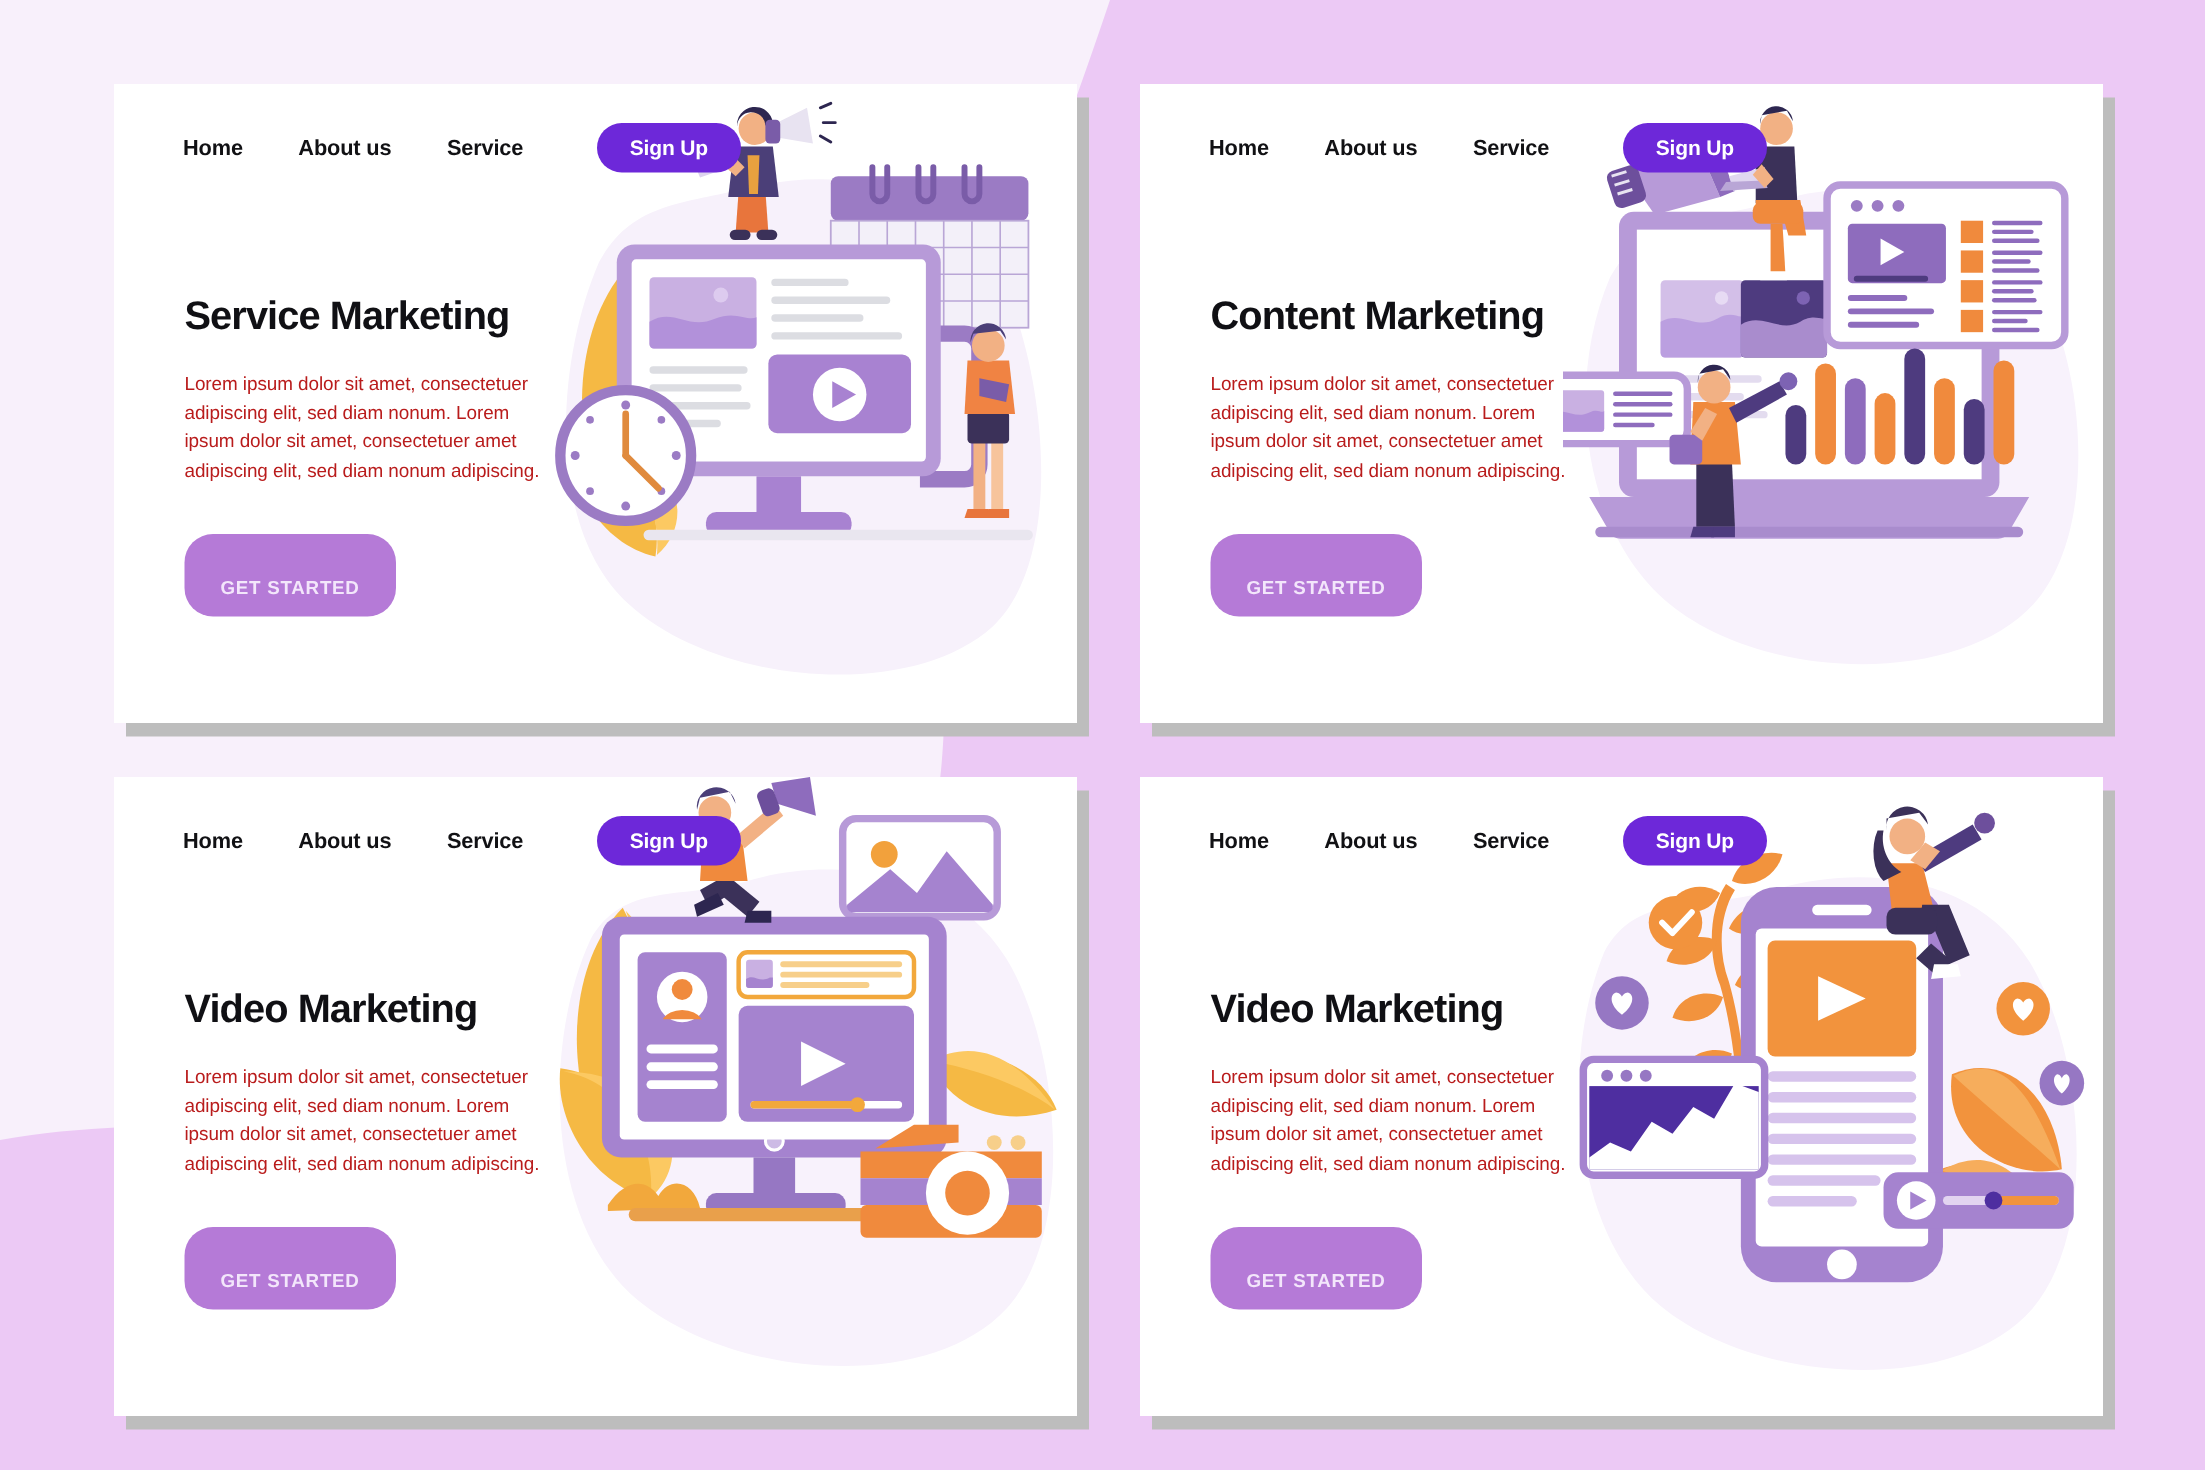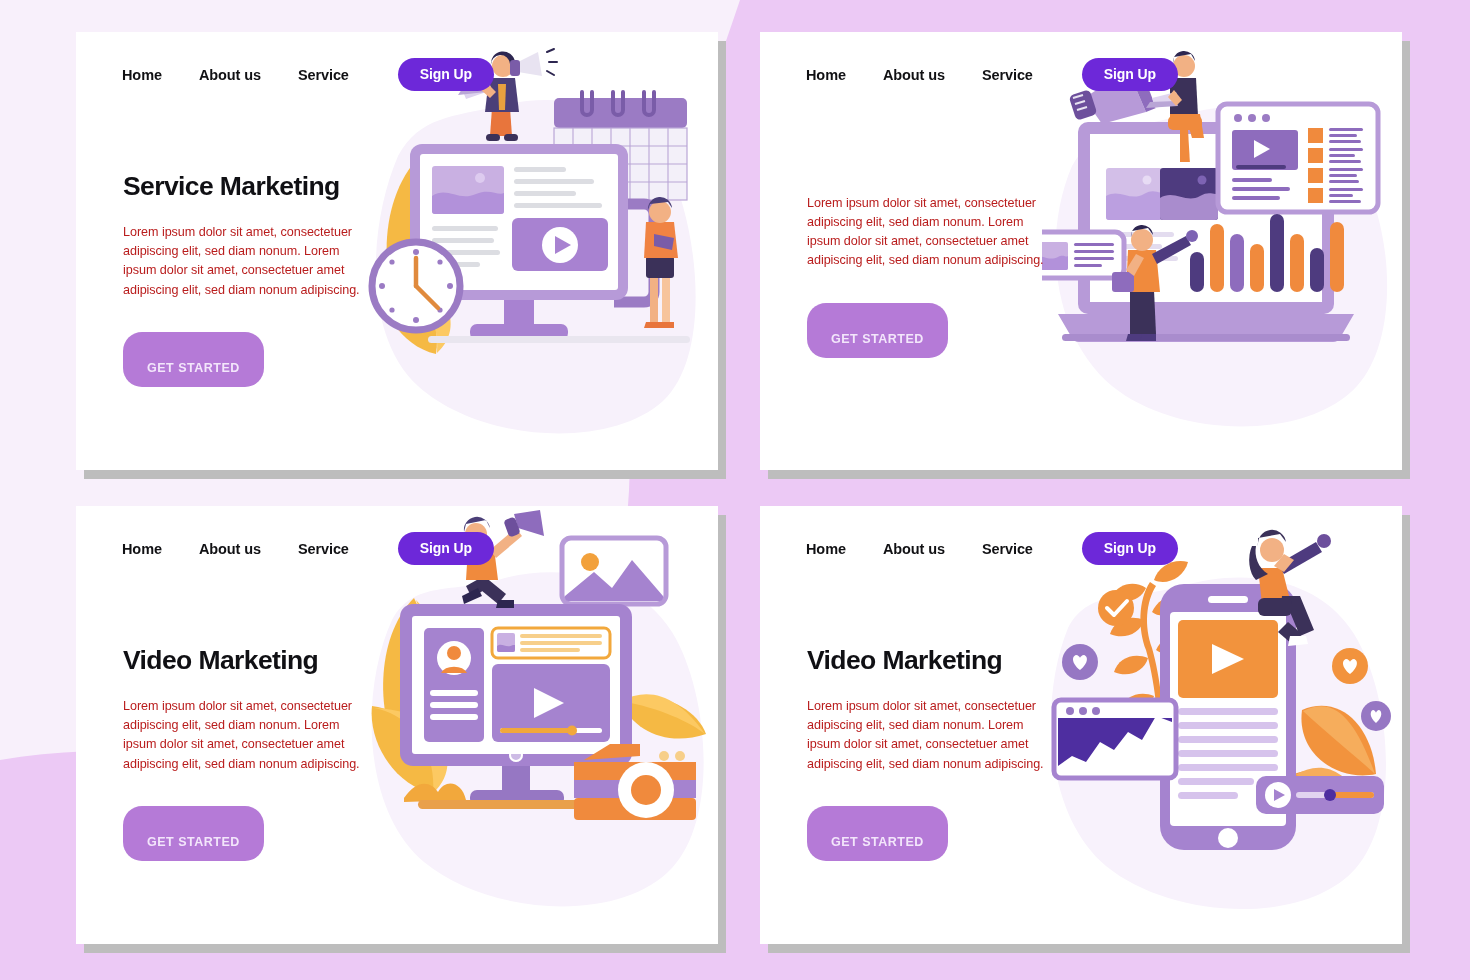--- a/index.html
+++ b/index.html
@@ -15,20 +15,21 @@
 
   
   .board {
     position: absolute; inset: 0;
     display: grid;
     grid-template-columns: 1fr 1fr;
     grid-template-rows: 1fr 1fr;
     column-gap: 42px;
     row-gap: 36px;
     padding: 32px 68px 36px 76px;
+    margin-top: 24px;
   }
 
   .card-wrap { position: relative; }
 
   .card-shadow {
     position: absolute;
     left: 8px; top: 9px; right: -8px; bottom: -9px;
     background: #bdbdbd;
   }
 
@@ -392,20 +393,21 @@
             <path d="M89,201 a11,11 0 0 1 22,-2 l-5,-7 l-16,3 Z" fill="#2d2650"></path>
             <path d="M110,218 l34,-18 l5,9 l-34,19 Z" fill="#4e3b7f"></path>
             <circle cx="150" cy="200" r="6" fill="#7d63b3"></circle>
             <rect x="70" y="236" width="22" height="20" rx="3" fill="#8e6cbd"></rect>
             <path d="M84,234 l10,-16 l8,4 l-10,18 Z" fill="#f2b184"></path>
           </g>
         </svg>
       </div>
 
       <div class="copy">
+        <div class="headline">Content Marketing</div>
         <div class="para">Lorem ipsum dolor sit amet, consectetuer adipiscing elit, sed diam nonum. Lorem ipsum dolor sit amet, consectetuer amet adipiscing elit, sed diam nonum adipiscing.</div>
         <button class="cta">GET STARTED</button>
       </div>
 
     </div>
   </div>
 
   <div class="card-wrap">
     <div class="card-shadow"></div>
     <div class="card">

